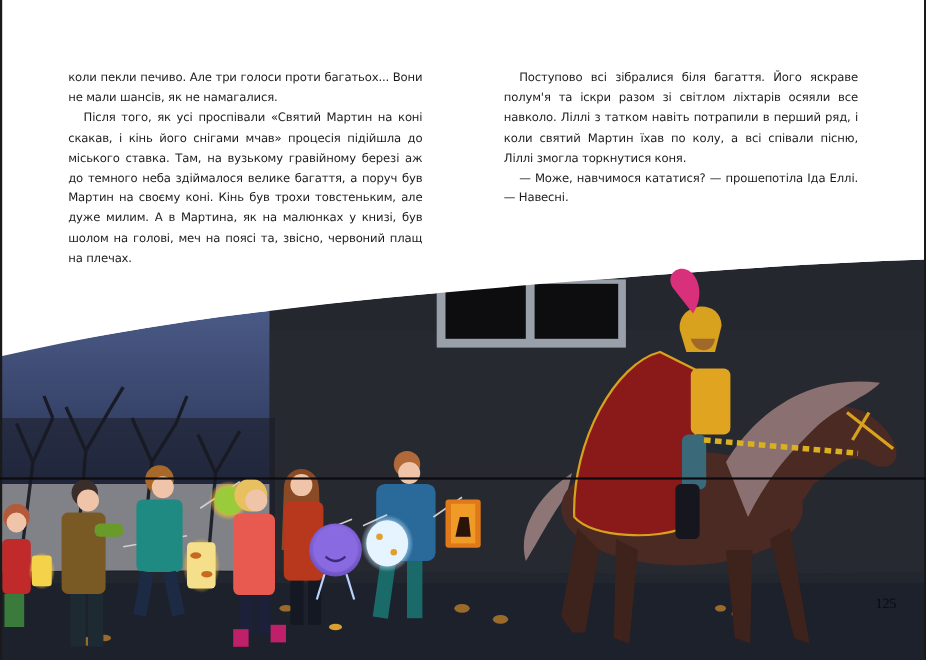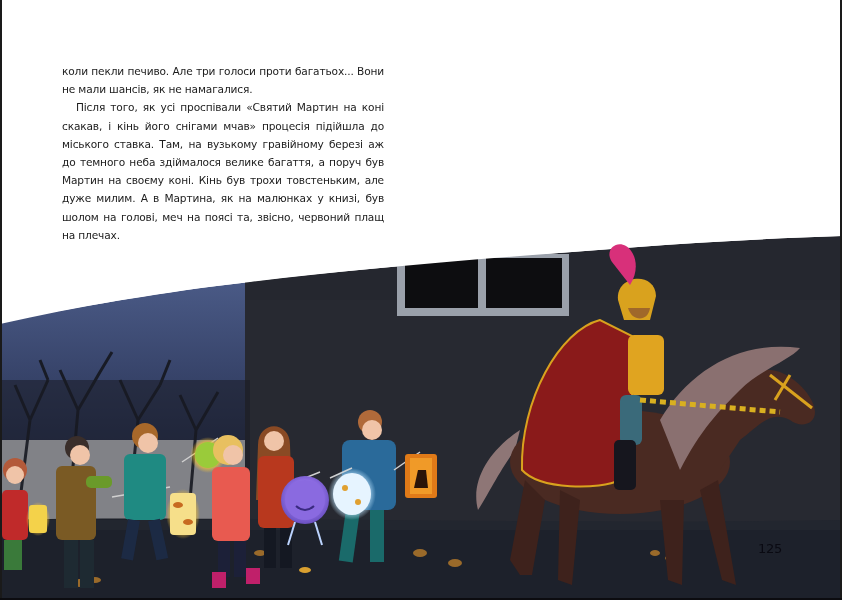--- a/index.html
+++ b/index.html
@@ -1,31 +1,31 @@
 <!DOCTYPE html>
 <html><head>
   <meta charset="utf-8">
   <style>
     html, body { margin: 0; padding: 0; }
     body { width: 842px; height: 600px; overflow: hidden; background: #ffffff; position: relative; font-family: "DejaVu Sans", sans-serif; }
-    .page { position: absolute; left: 0; top: 0; width: 842px; height: 600px; background: #ffffff; }
+    .page { position: absolute; left: 0; top: 0; width: 842px; height: 436px; background: #ffffff; }
     .frame-left { position: absolute; left: 0; top: 0; width: 2px; height: 600px; background: #1a1a1a; z-index: 10; }
     .frame-right { position: absolute; right: 0; top: 0; width: 2px; height: 600px; background: #1a1a1a; z-index: 10; }
     .frame-bottom { position: absolute; left: 0; bottom: 0; width: 842px; height: 2px; background: #0c0c10; z-index: 10; }
 
     .illus { position: absolute; left: 0; top: 0; width: 842px; height: 600px; }
     .illus svg { display: block; }
 
     .column { position: absolute; top: 62px; width: 322px; font-size: 10.6px; line-height: 18.2px; color: #1b1b1b; text-align: justify; z-index: 5; letter-spacing: -0.15px; }
     .column.left { left: 62px; }
     .column.right { left: 458px; }
     .column p { margin: 0; }
     .column p.indent { text-indent: 14px; }
 
-    .page-number { position: absolute; left: 758px; top: 541px; font-size: 13px; color: #0a0a12; z-index: 6; letter-spacing: -0.3px; }
+    .page-number { position: absolute; left: 796px; top: 541px; font-size: 13px; color: #0a0a12; z-index: 6; letter-spacing: -0.3px; font-family: Liberation Serif, serif; }
   </style>
 </head>
 <body>
 
 <div class="page">
 
   <div class="illus">
     <svg width="842" height="600" viewBox="0 0 842 600" xmlns="http://www.w3.org/2000/svg">
       <defs>
         <radialGradient id="glowY" cx="50%" cy="50%" r="50%">
@@ -207,20 +207,22 @@
       </g>
     </svg>
   </div>
 
   <div class="column left">
     <p>коли пекли печиво. Але три голоси проти багатьох... Вони не мали шансів, як не намагалися.</p>
     <p class="indent">Після того, як усі проспівали «Святий Мартин на коні скакав, і кінь його снігами мчав» процесія підійшла до міського ставка. Там, на вузькому гравійному березі аж до темного неба здіймалося велике багаття, а поруч був Мартин на своєму коні. Кінь був трохи товстеньким, але дуже милим. А в Мартина, як на малюнках у книзі, був шолом на голові, меч на поясі та, звісно, червоний плащ на плечах.</p>
   </div>
 
   <div class="column right">
+    <p class="indent">Поступово всі зібралися біля багаття. Його яскраве полум'я та іскри разом зі світлом ліхтарів осяяли все навколо. Ліллі з татком навіть потрапили в перший ряд, і коли святий Мартин їхав по колу, а всі співали пісню, Ліллі змогла торкнутися коня.</p>
+    <p class="indent">— Може, навчимося кататися? — прошепотіла Іда Еллі.— Навесні.</p>
   </div>
 
   <div class="page-number">125</div>
 
   <div class="frame-left"></div>
   <div class="frame-right"></div>
   <div class="frame-bottom"></div>
 </div>
 
 </body></html>

